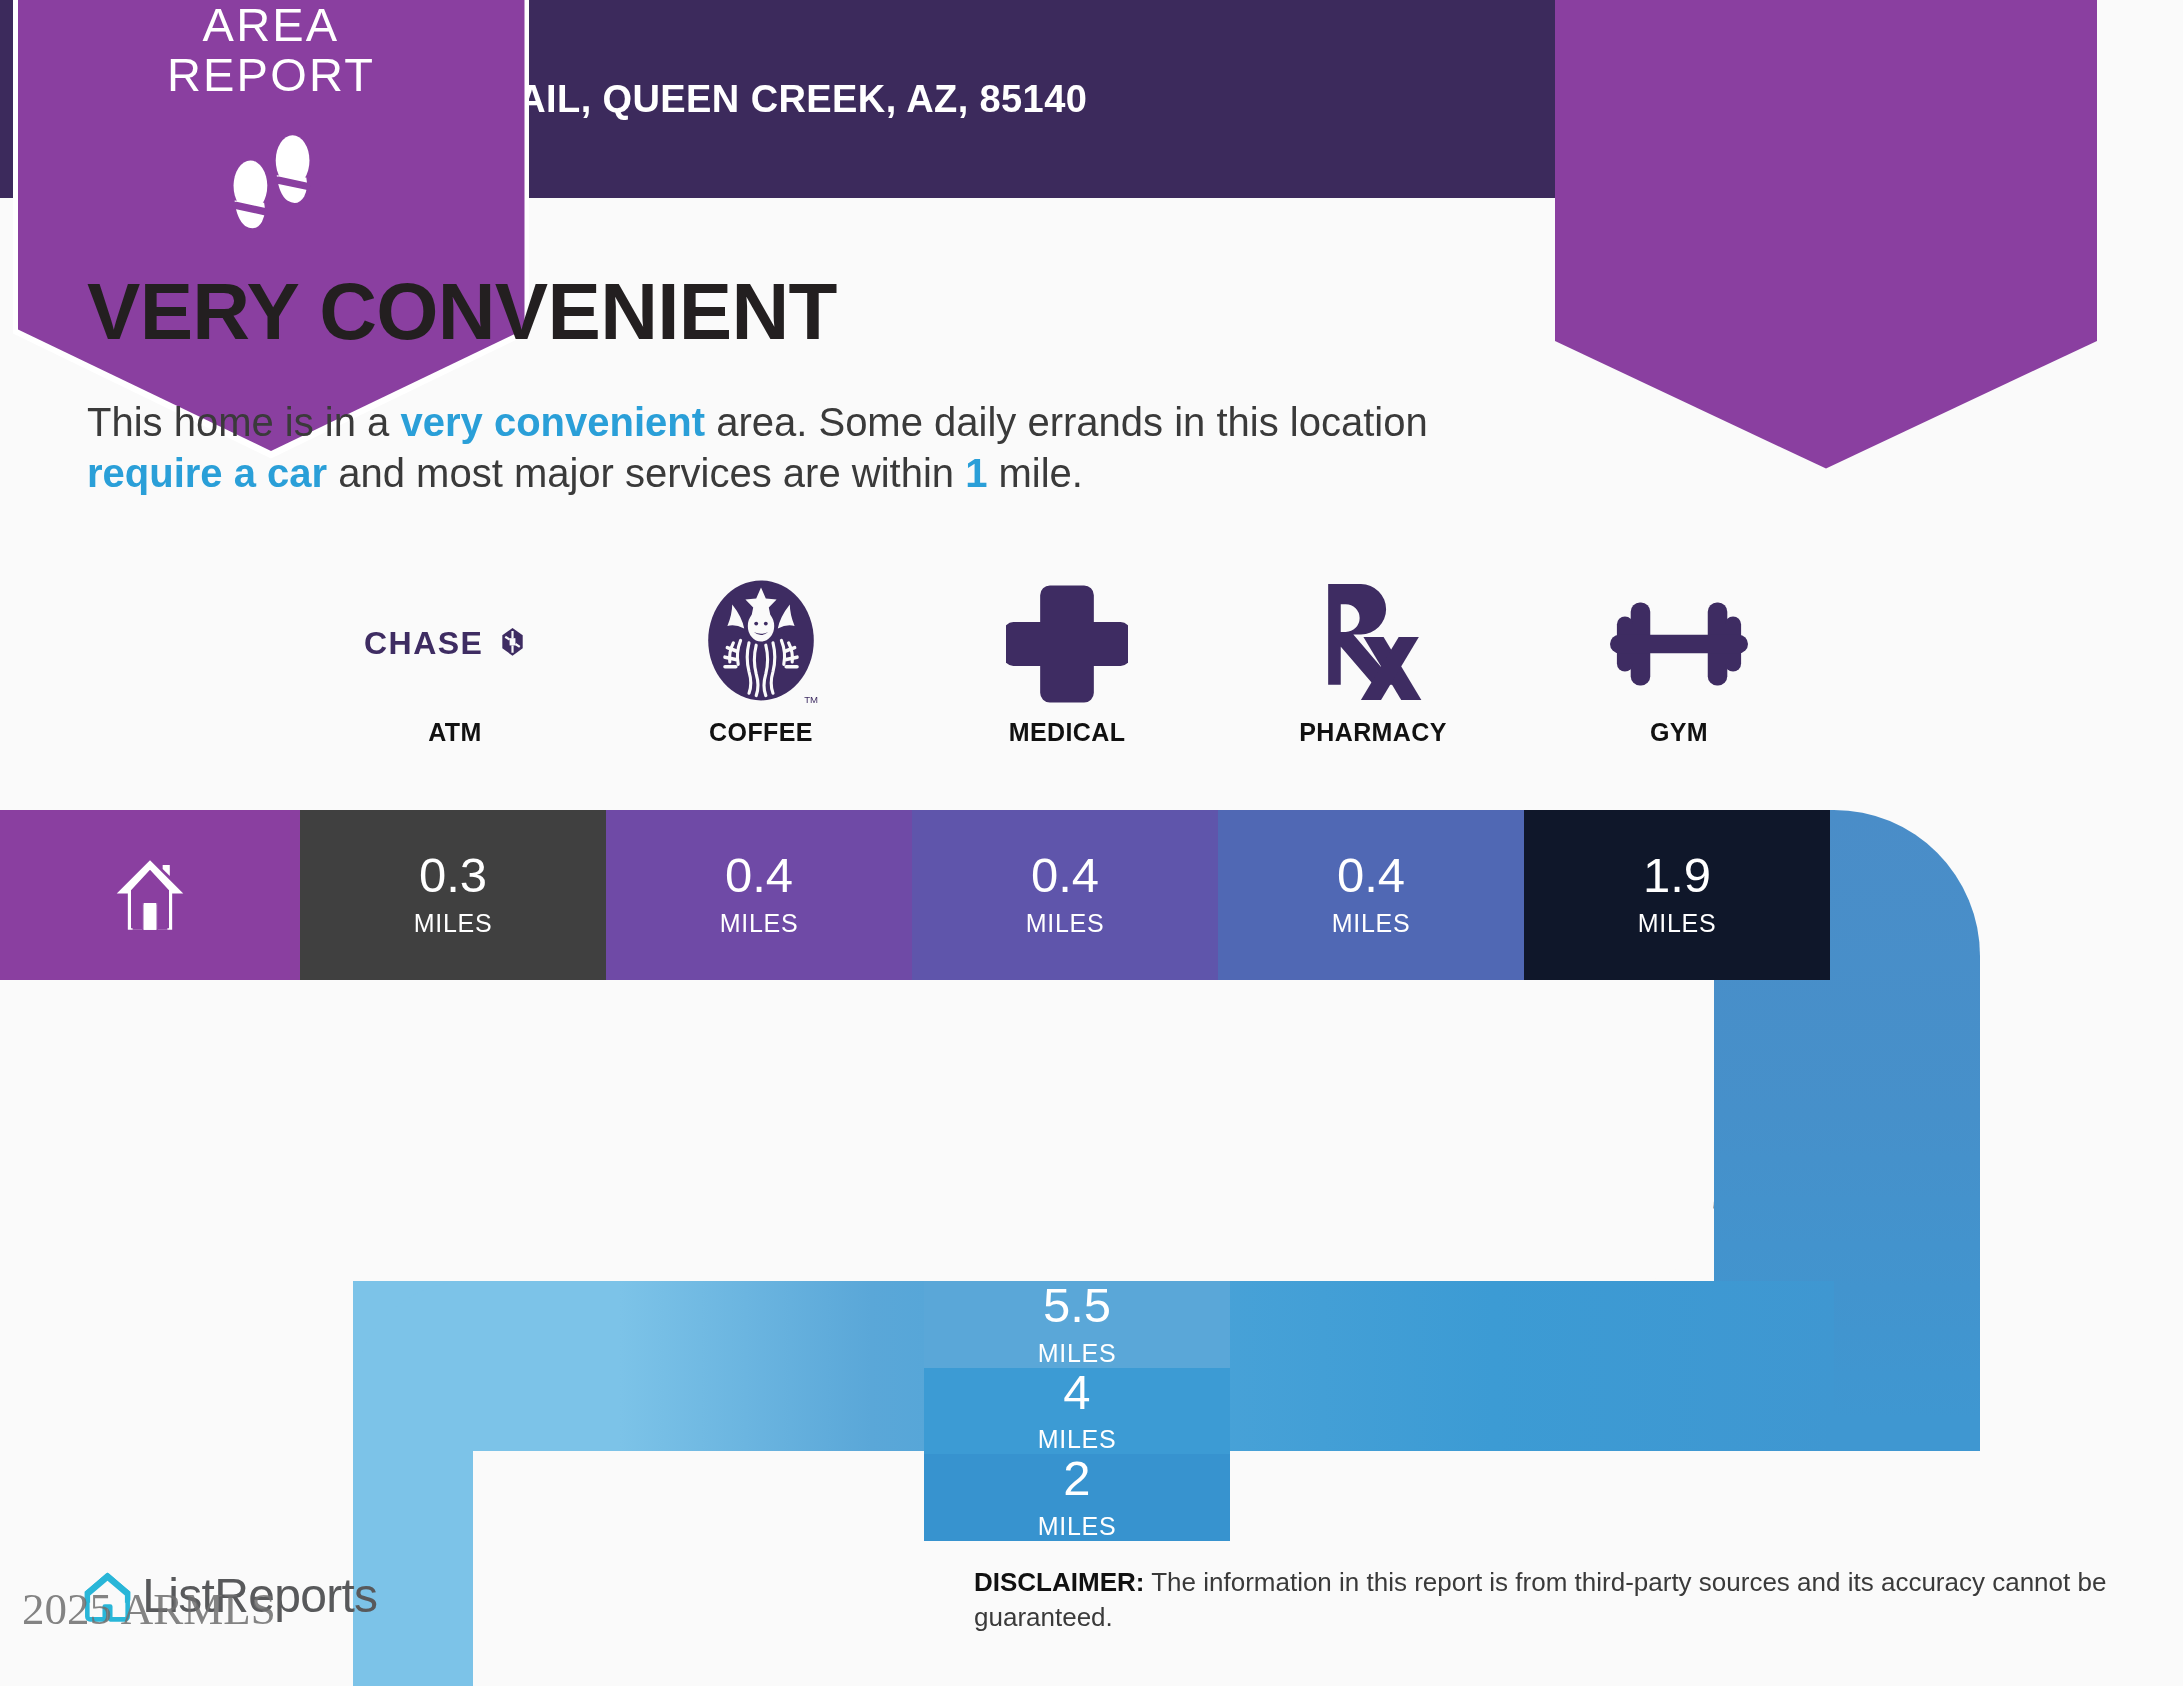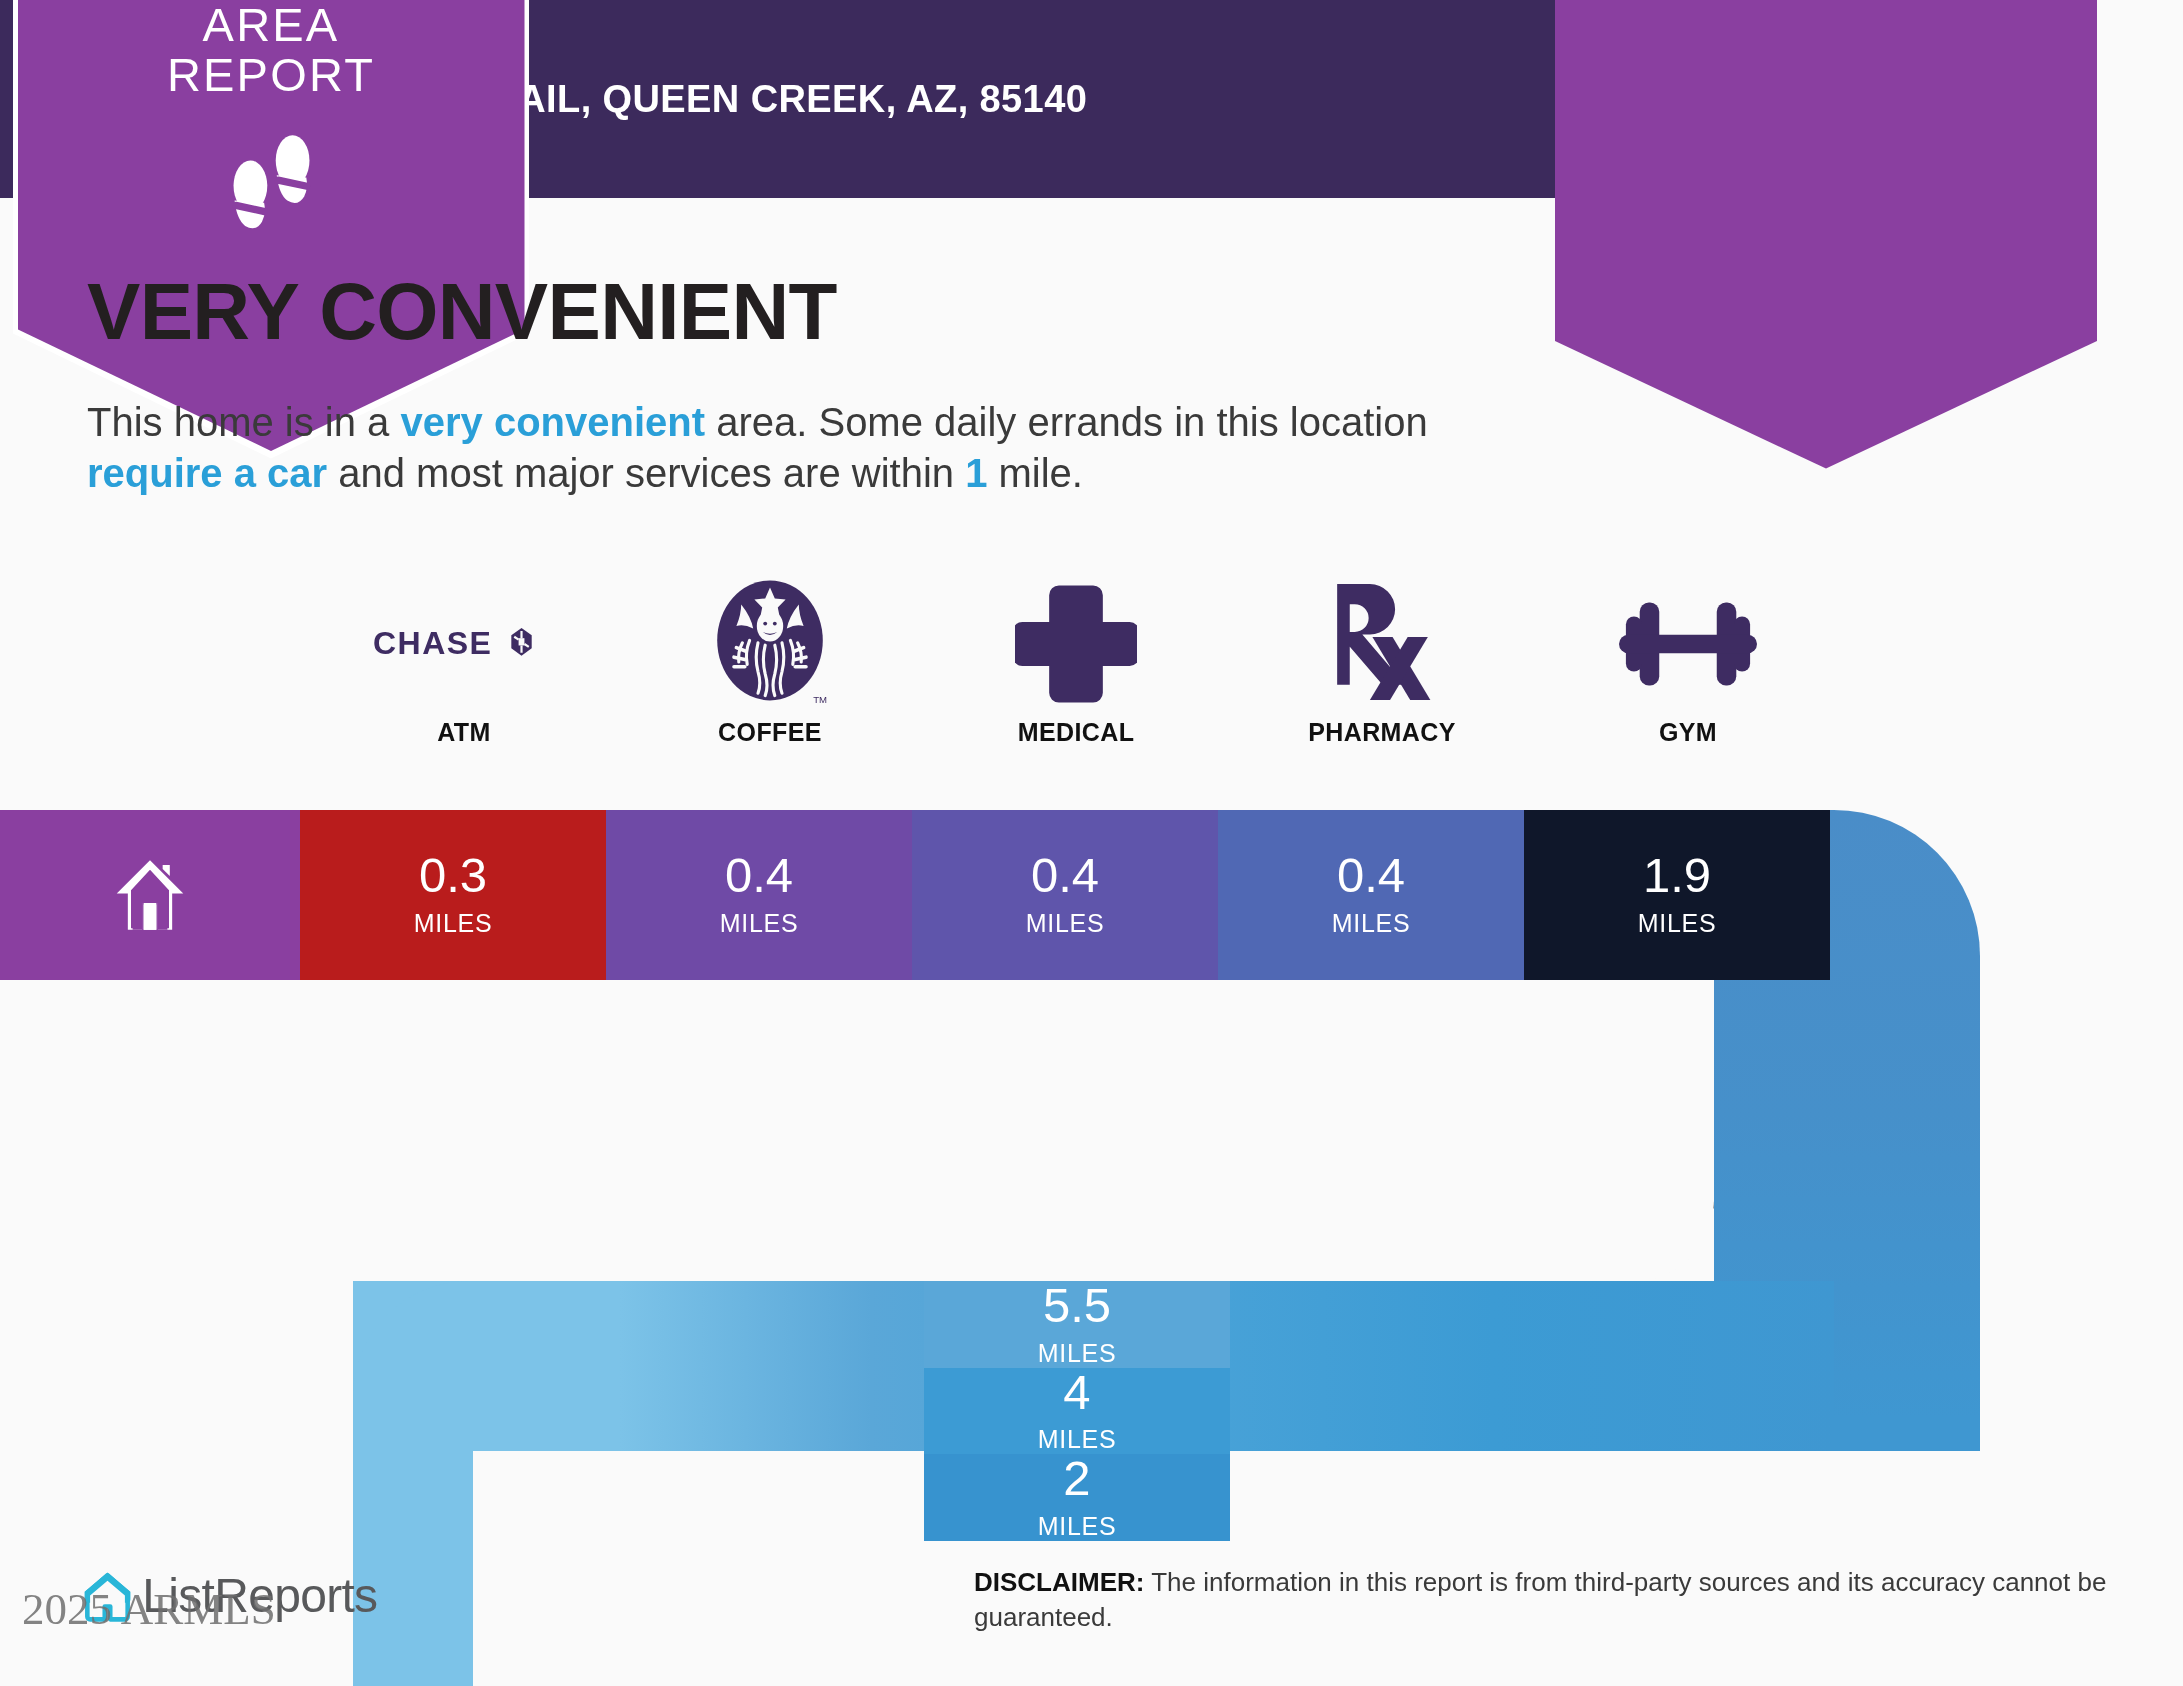--- a/index.html
+++ b/index.html
@@ -66,21 +66,21 @@
   .icon-row{ position:absolute; display:flex; }
   .icon-cell{
     display:flex; flex-direction:column; align-items:center; justify-content:flex-end;
     width:306px;
   }
   .icon-art{ height:138px; display:flex; align-items:center; justify-content:center; }
   .icon-label{
     margin-top:5px; font-size:25px; font-weight:bold; color:#111111; letter-spacing:0.4px;
     white-space:nowrap;
   }
-  #icon-row-top{ left:311px; top:575px; }
+  #icon-row-top{ left:302px; top:575px; }
   #icon-row-bottom{ left:924px; top:1044px; }
 
   
   #ribbon{ position:absolute; left:0; top:801px; width:2183px; height:888px; }
 
   .bar-row{ position:absolute; display:flex; height:170px; z-index:3; }
   #bar-row-1{ left:0; top:8.7px; }
   #bar-row-2{ left:924px; top:480px;flex-direction:column; }
   .bar-cell{
     width:306px; height:170px;
@@ -307,21 +307,21 @@
       <svg id="home-icon-bar" viewBox="0 0 100 96">
         <path d="M50 4 L8 46 L22 46 L22 92 L40 92 L40 58 L60 58 L60 92 L78 92 L78 46 L92 46 Z" fill="#ffffff"></path>
         <path d="M50 16 L26 42 L26 90 L38 90 L38 56 L62 56 L62 90 L74 90 L74 42 Z" fill="#8a3fa0"></path>
         <path d="M50 10 L20 42 L20 44 L50 14 L80 44 L80 42 Z" fill="#ffffff"></path>
         <path d="M66 10 h9 v14 l-9 -9 Z" fill="#ffffff"></path>
         <path d="M42 58 h16 v34 h-16 Z" fill="#ffffff"></path>
         <path d="M50 18 L28 42 L28 92 L40 92 L40 58 L60 58 L60 92 L72 92 L72 42 Z" fill="#8a3fa0"></path>
         <path d="M42 60 h16 v32 h-16z" fill="#ffffff"></path>
       </svg>
     </div>
-    <div class="bar-cell" style="background:#b91c1c">
+    <div class="bar-cell" style="background:#404040">
       <div class="bar-value">0.3</div>
       <div class="bar-unit">MILES</div>
     </div>
     <div class="bar-cell" style="background:#6f4aa6">
       <div class="bar-value">0.4</div>
       <div class="bar-unit">MILES</div>
     </div>
     <div class="bar-cell" style="background:#5f55ab">
       <div class="bar-value">0.4</div>
       <div class="bar-unit">MILES</div>

